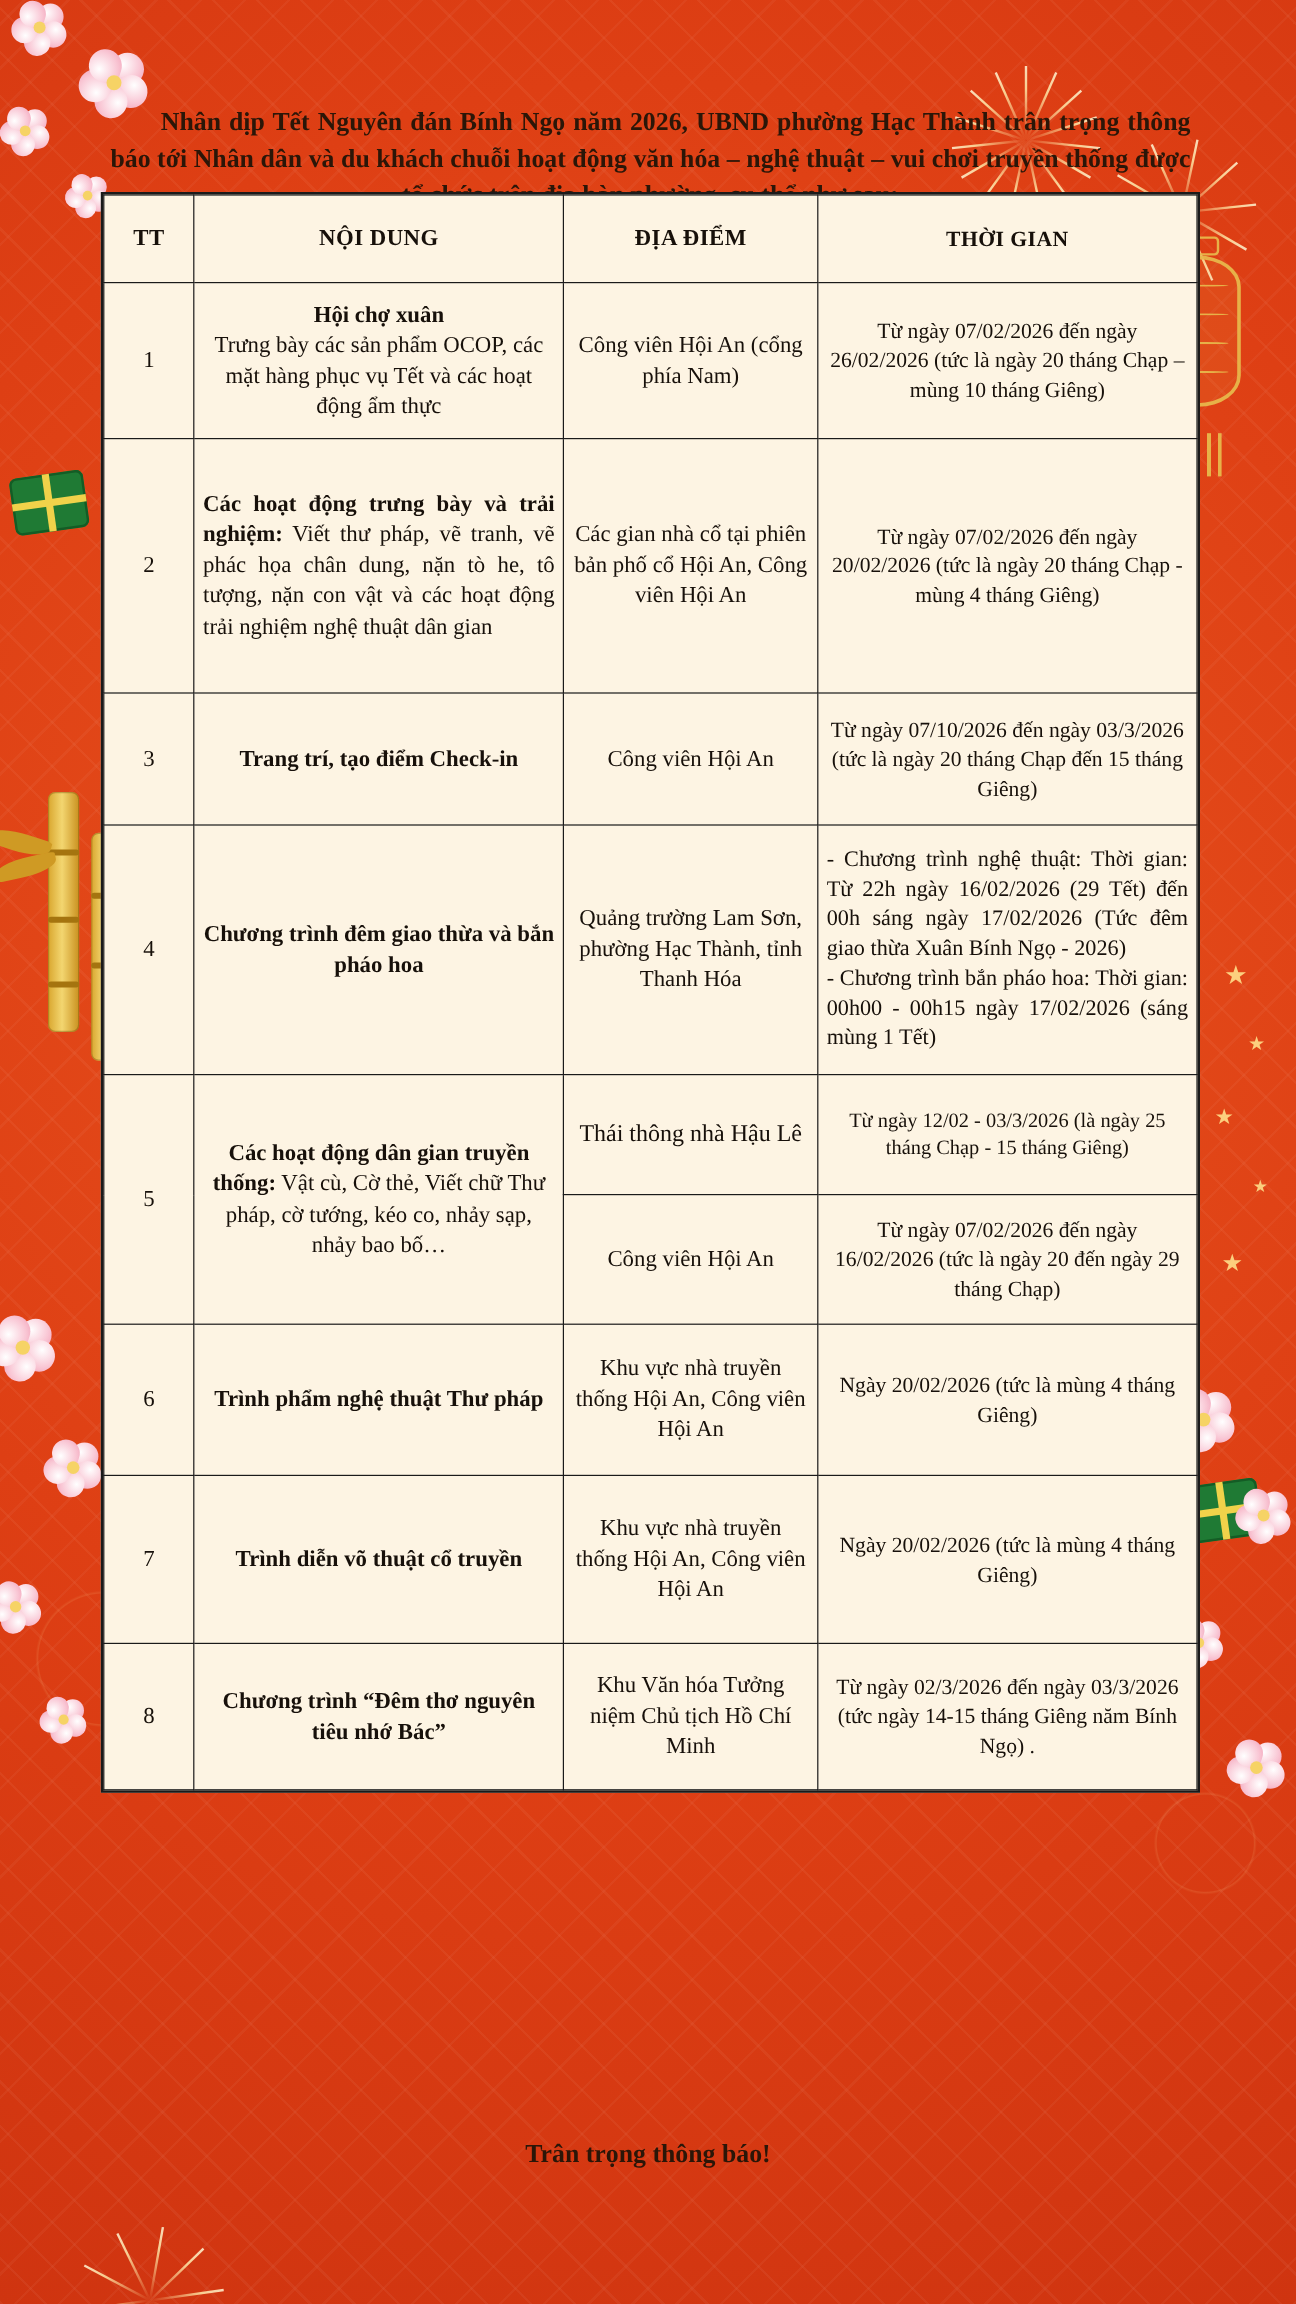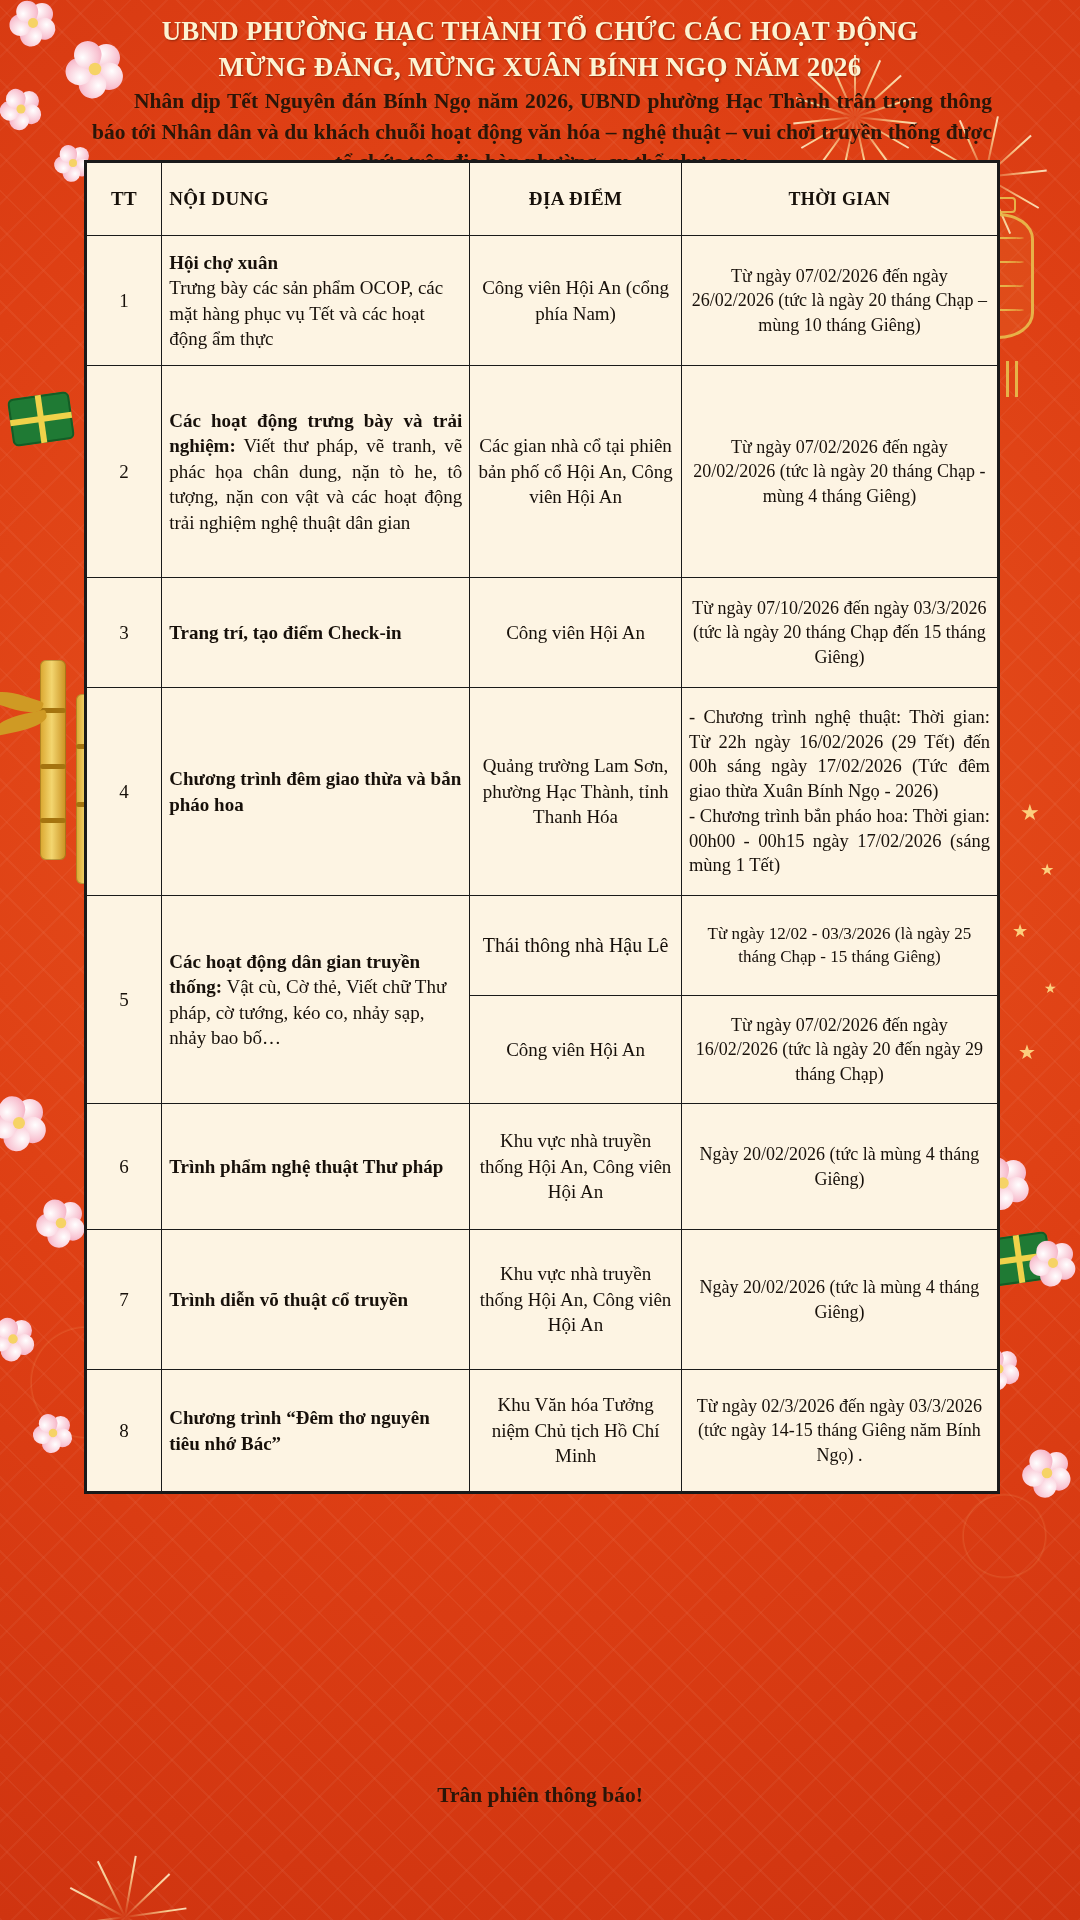--- a/index.html
+++ b/index.html
@@ -244,21 +244,21 @@
     color: #17100a;
   }
   thead th {
     font-size: 20px;
     font-weight: bold;
     letter-spacing: .4px;
     height: 60px;
     text-align: center;
   }
   .c-tt    { width: 60px;  text-align: center; font-size: 19px; }
-  .c-noi   { width: 292px; text-align: left; font-size: 19px; line-height: 1.34; }
+  .c-noi   { width: 292px; text-align: center; font-size: 19px; line-height: 1.34; }
   .c-dia   { width: 196px; text-align: center; font-size: 19px; line-height: 1.34; }
   .c-time  { width: 300px; text-align: center; font-size: 18px; line-height: 1.34; }
   .c-time.just { text-align: justify; font-size: 18.5px; }
   td b { font-weight: bold; }
 
   
   .footer {
     position: absolute;
     left: 48px;
     top: 1772px;
@@ -452,24 +452,20 @@
 </div>
 
 <span class="star" style="left:1020px; top:800px;">★</span>
 <span class="star" style="left:1040px; top:860px; font-size:16px;">★</span>
 <span class="star" style="left:1012px; top:920px; font-size:18px;">★</span>
 <span class="star" style="left:1044px; top:980px; font-size:14px;">★</span>
 <span class="star" style="left:1018px; top:1040px; font-size:20px;">★</span>
 
 <div class="card">
 
-  <div class="title-block">
-    <div class="title-line">UBND PHƯỜNG HẠC THÀNH TỔ CHỨC CÁC HOẠT ĐỘNG</div>
-    <div class="title-line">MỪNG ĐẢNG, MỪNG XUÂN BÍNH NGỌ NĂM 2026</div>
-  </div>
 
   <div class="intro">
     <span class="first">Nhân dịp Tết Nguyên đán Bính Ngọ năm 2026, UBND phường Hạc Thành trân trọng thông báo tới Nhân dân và du khách chuỗi hoạt động văn hóa – nghệ thuật – vui chơi truyền thống được tổ chức trên địa bàn phường, cụ thể như sau:</span>
   </div>
 
   <div class="tbl-wrap">
     <table>
       <thead>
         <tr>
           <th class="c-tt">TT</th>
@@ -555,16 +551,16 @@
             <b>Chương trình “Đêm thơ nguyên tiêu nhớ Bác”</b>
           </td>
           <td class="c-dia">Khu Văn hóa Tưởng niệm Chủ tịch Hồ Chí Minh</td>
           <td class="c-time">Từ ngày 02/3/2026 đến ngày 03/3/2026 (tức ngày 14-15 tháng Giêng năm Bính Ngọ) .</td>
         </tr>
       </tbody>
     </table>
   </div>
 
   <div class="footer">
-    <div>Trân phiên thông báo!</div>
+    <div>Trân trọng thông báo!</div>
   </div>
 
 </div>
 
 </body></html>

